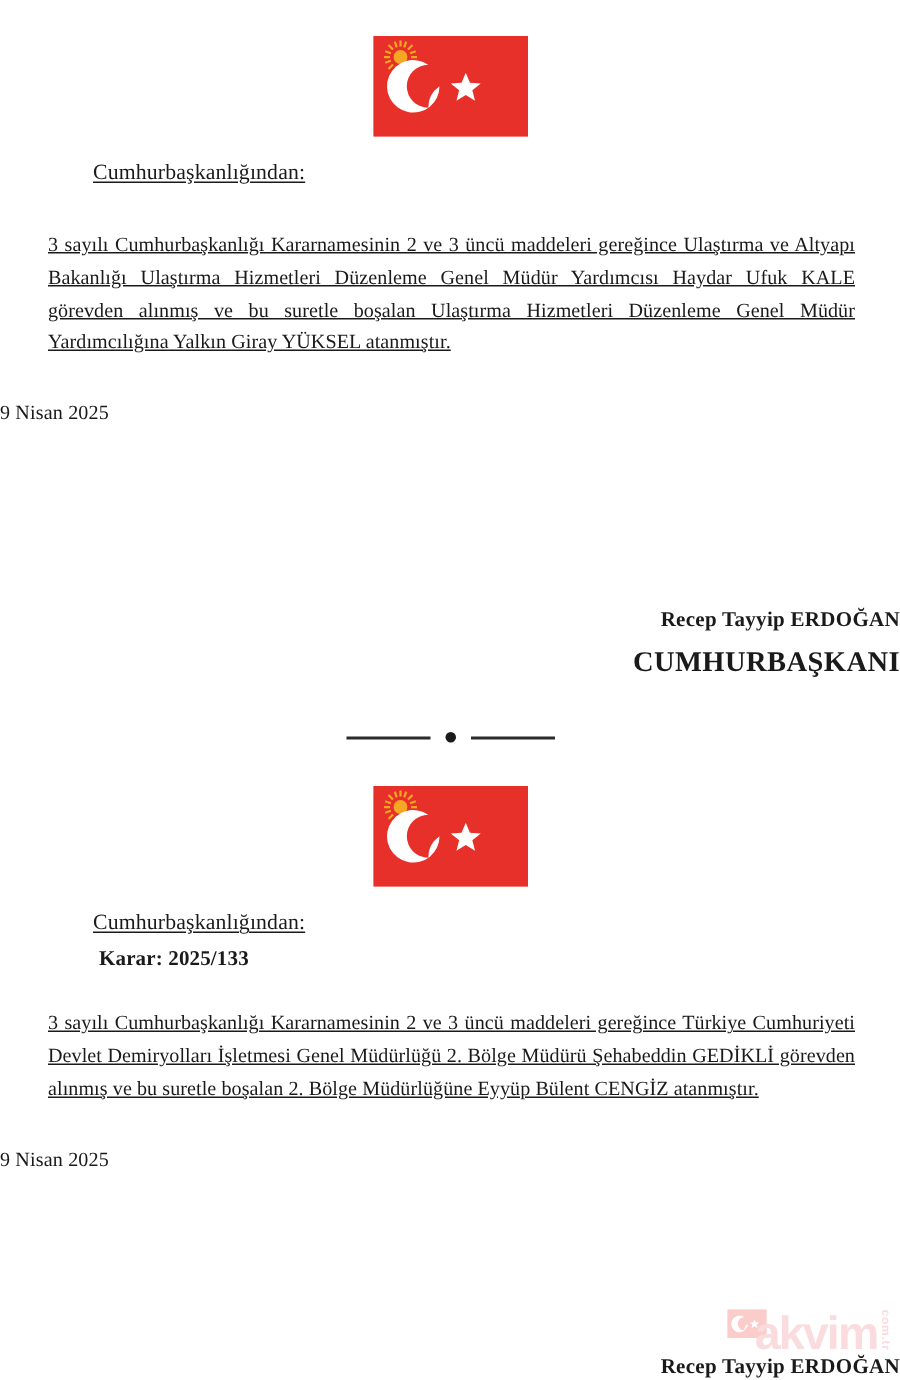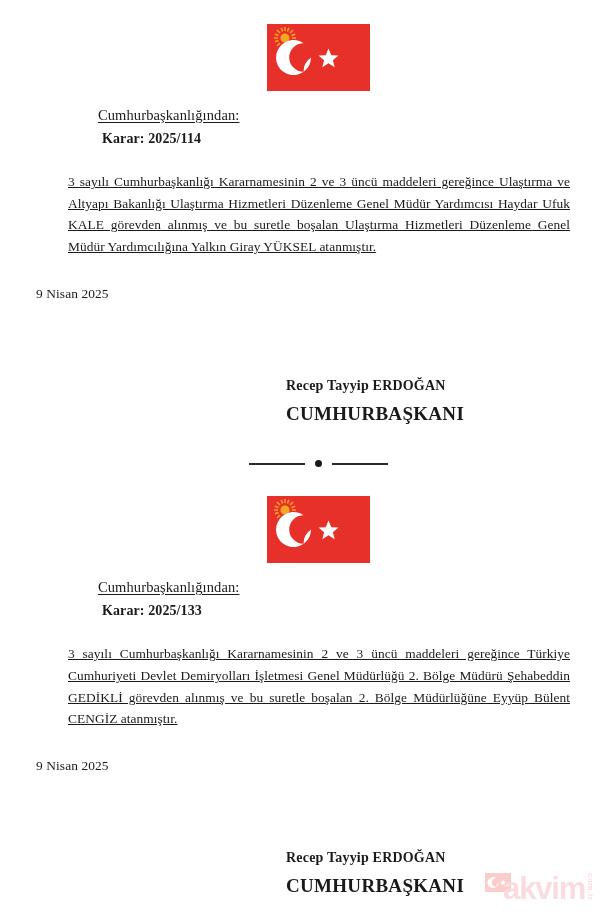--- a/index.html
+++ b/index.html
@@ -16,21 +16,20 @@
     position: relative;
     overflow: hidden;
     -webkit-font-smoothing: antialiased;
   }
 
   .page {
     width: 600px;
     height: 920px;
     position: relative;
     box-sizing: border-box;
-    padding-left: 36px;
   }
 
   
   .flag-wrap {
     display: flex;
     justify-content: center;
   }
   .flag {
     width: 103px;
     height: 67px;
@@ -84,22 +83,23 @@
   .date-line {
     margin: 0;
     text-align: left;
     font-size: 13.4px;
     padding-right: 40px;
     letter-spacing: 0.1px;
   }
 
   
   .signature {
-    text-align: left;
+    text-align: right;
     padding-left: 250px;
+    margin-top: 47px;
   }
   .sig-name {
     margin: 0;
     font-size: 14px;
     font-weight: 700;
     letter-spacing: 0.2px;
     line-height: 1.5;
   }
   .sig-title {
     margin: 0;
@@ -210,21 +210,20 @@
         <polygon fill="#ffffff" points="61.5,24.5 64.3,31.2 71.5,31.6 65.9,36.2 67.7,43.2 61.5,39.3 55.3,43.2 57.1,36.2 51.5,31.6 58.7,31.2"></polygon>
       </svg>
     </div>
   </div>
 
   <div class="sp" style="height:15px"></div>
 
   <div class="decree-head">
     <p class="authority">Cumhurbaşkanlığından:</p>
     <div class="sp" style="height:6px"></div>
-    <p class="karar">Karar: 2025/114</p>
   </div>
 
   <div class="sp" style="height:22px"></div>
 
   <p class="body-text">3 sayılı Cumhurbaşkanlığı Kararnamesinin 2 ve 3 üncü maddeleri gereğince Ulaştırma ve Altyapı Bakanlığı Ulaştırma Hizmetleri Düzenleme Genel Müdür Yardımcısı Haydar Ufuk KALE görevden alınmış ve bu suretle boşalan Ulaştırma Hizmetleri Düzenleme Genel Müdür Yardımcılığına Yalkın Giray YÜKSEL atanmıştır.</p>
 
   <div class="sp" style="height:28px"></div>
 
   <p class="date-line">9 Nisan 2025</p>
 

